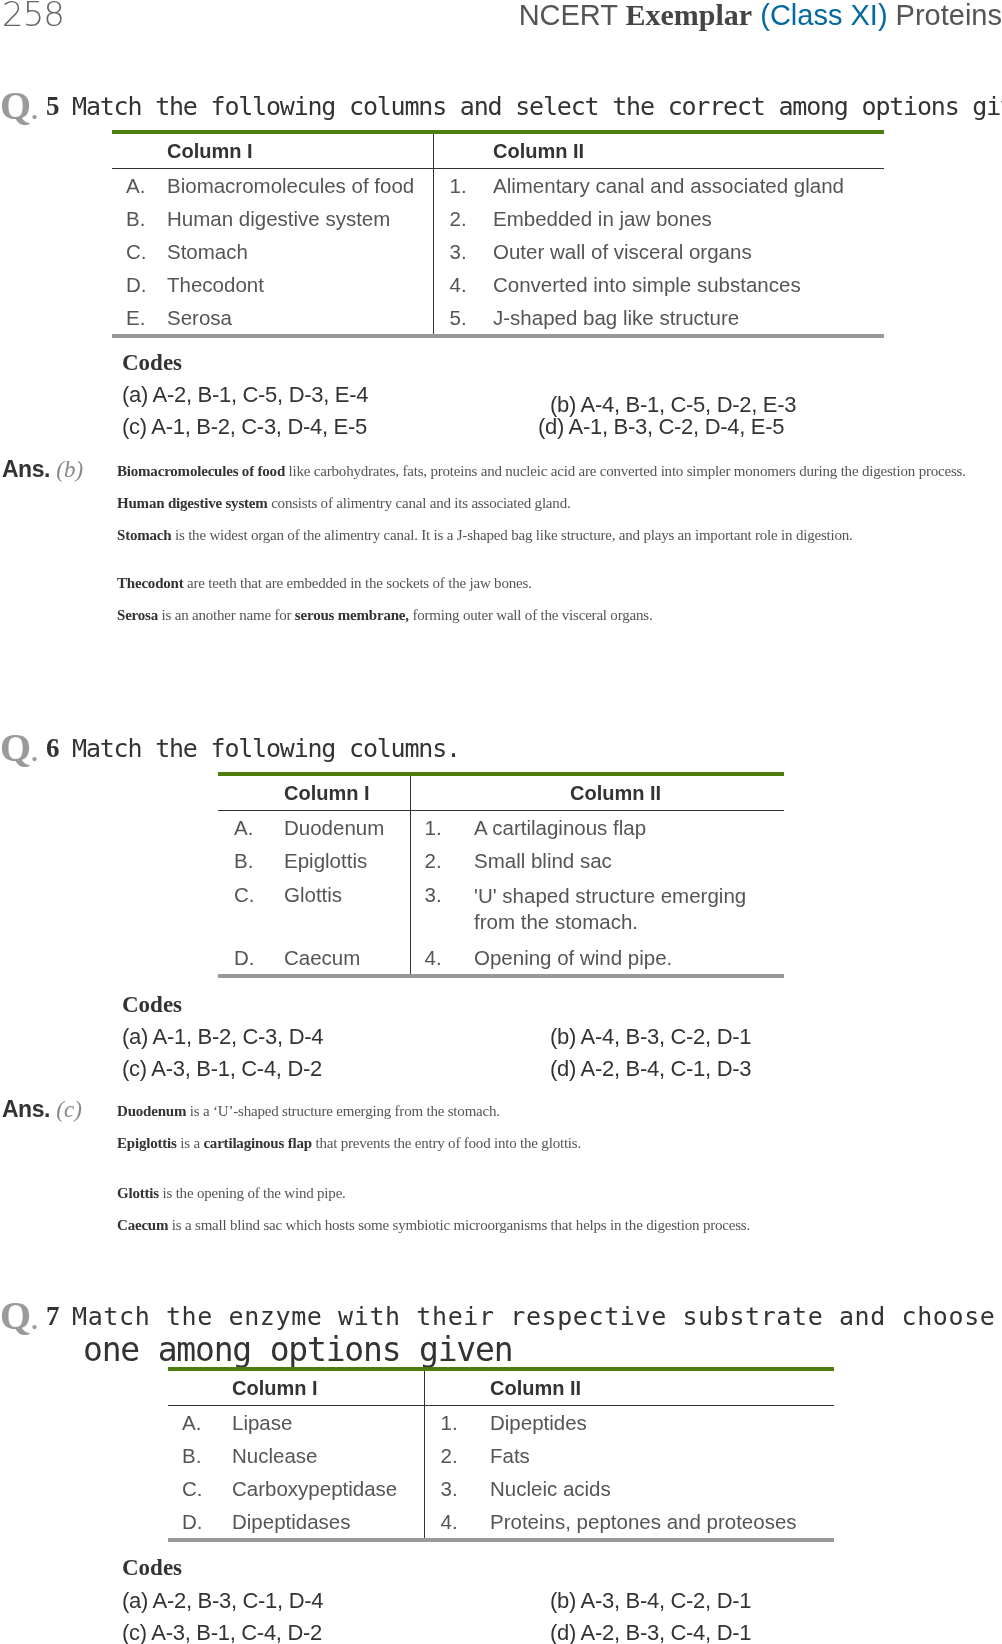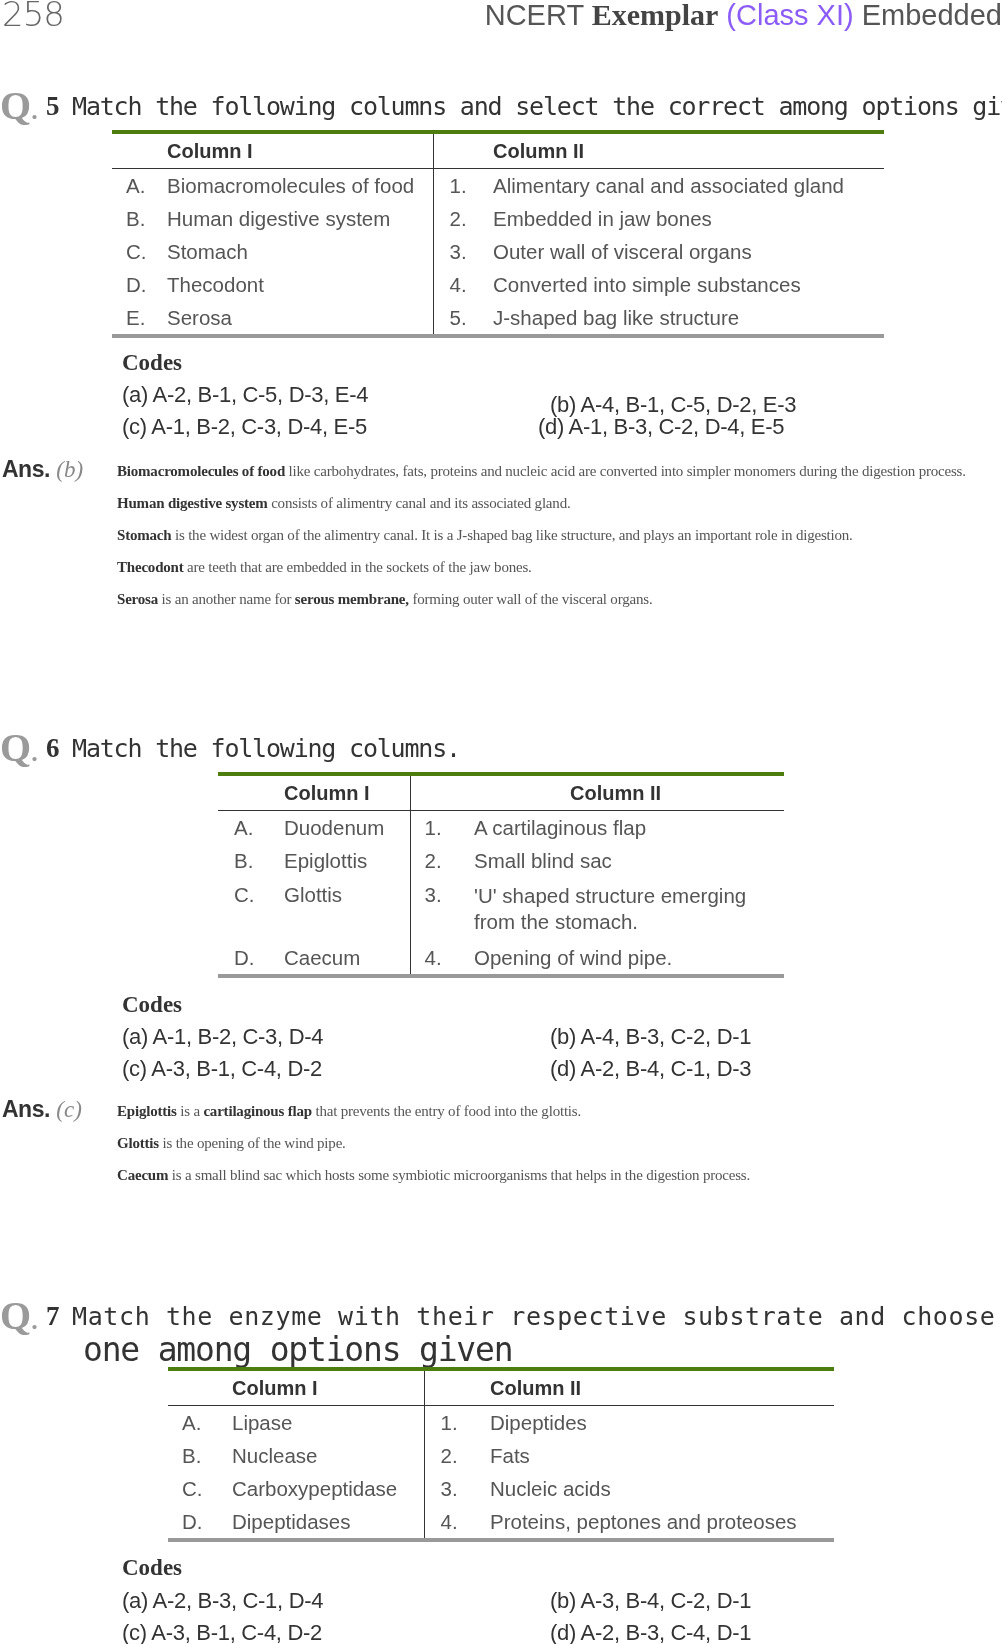--- a/index.html
+++ b/index.html
@@ -1,21 +1,21 @@
 <!DOCTYPE html>
 <html><head>
 <meta charset="utf-8">
 <style>
   html, body { margin: 0; padding: 0; background: #ffffff; }
   body { width: 1002px; height: 1644px; position: relative; overflow: hidden; color: #3a3a3a; font-family: "Liberation Sans", sans-serif; }
   .abs { position: absolute; }
   .page-num { left: 2px; top: -6px; font-family: "DejaVu Sans", sans-serif; font-size: 34px; font-weight: 200; color: #666; letter-spacing: -1px; }
   .running-head { right: 0px; top: -2px; font-family: "Liberation Sans Narrow", "Liberation Sans", sans-serif; font-size: 29px; color: #555; white-space: nowrap; }
   .running-head .bold { font-family: "Liberation Serif", serif; font-weight: bold; color: #444; font-size: 30px; }
-  .running-head .light { color: #8b5cf6; }
+  .running-head .light { color: #0369a1; }
   .qrow { left: 0; white-space: nowrap; }
   .qmark { font-family: "Liberation Serif", serif; font-weight: bold; font-size: 40px; color: #9a9a9a; display: inline-block; vertical-align: -4px; }
   .qmark .dot { font-size: 26px; }
   .qnum { font-family: "Liberation Serif", serif; font-weight: bold; font-size: 27px; color: #333; margin-left: 4px; margin-right: 8px; }
   .qtext { font-family: "DejaVu Sans Mono", monospace; font-size: 25px; color: #333; letter-spacing: -1.2px; }
   .qtext2 { font-family: "DejaVu Sans Mono", monospace; font-size: 33px; color: #333; letter-spacing: -1.2px; }
   table.mtable { position: absolute; border-collapse: collapse; font-family: "Liberation Sans", sans-serif; font-size: 20.5px; color: #555; }
   table.mtable td, table.mtable th { padding: 0; height: 33px; vertical-align: middle; white-space: nowrap; }
   table.mtable th { font-weight: bold; color: #333; text-align: left; font-size: 20px; height: 34px; }
   table.mtable thead tr { border-top: 4px solid #4d7c0f; border-bottom: 1.5px solid #333; }
@@ -29,21 +29,21 @@
   .ans-para b { color: #333; }
 </style>
 </head>
 <body>
 
 <div class="abs page-num">258</div>
 <div class="abs running-head">
   <span>NCERT</span>
   <span class="bold">Exemplar</span>
   <span class="light">(Class XI)</span>
-  <span>Embedded</span>
+  <span>Proteins</span>
 </div>
 
 <div class="abs qrow" style="top:82px;">
   <span class="qmark"><span>Q</span><span class="dot">.</span></span>
   <span class="qnum">5</span>
   <span class="qtext">Match the following columns and select the correct among options given</span>
 </div>
 
 <table class="mtable" style="left:112px; top:130px; width:772px;">
   <colgroup>
@@ -100,21 +100,21 @@
 <div class="abs code-opt" style="left:122px; top:414px;">(c) A-1, B-2, C-3, D-4, E-5</div>
 <div class="abs code-opt" style="left:538px; top:414px;">(d) A-1, B-3, C-2, D-4, E-5</div>
 
 <div class="abs" style="left:2px; top:456px; white-space:nowrap;">
   <span class="ans-label">Ans.</span>
   <span class="ans-key">(b)</span>
 </div>
 <div class="abs" style="left:117px; top:458px; width:885px;">
   <div class="ans-para" style="margin-bottom:6px"><b>Biomacromolecules of food</b><span> like carbohydrates, fats, proteins and nucleic acid are converted into simpler monomers during the digestion process.</span></div>
   <div class="ans-para" style="margin-bottom:6px"><b>Human digestive system</b><span> consists of alimentry canal and its associated gland.</span></div>
-  <div class="ans-para" style="margin-bottom:6px"><b>Stomach</b><span> is the widest organ of the alimentry canal. It is a J-shaped bag like structure, and plays an important role in digestion.</span></div>
+  <div class="ans-para" style="margin-bottom:22px"><b>Stomach</b><span> is the widest organ of the alimentry canal. It is a J-shaped bag like structure, and plays an important role in digestion.</span></div>
   <div class="ans-para" style="margin-bottom:6px"><b>Thecodont</b><span> are teeth that are embedded in the sockets of the jaw bones.</span></div>
   <div class="ans-para"><b>Serosa</b><span> is an another name for </span><b>serous membrane,</b><span> forming outer wall of the visceral organs.</span></div>
 </div>
 
 <div class="abs qrow" style="top:724px;">
   <span class="qmark"><span>Q</span><span class="dot">.</span></span>
   <span class="qnum">6</span>
   <span class="qtext">Match the following columns.</span>
 </div>
 
@@ -165,21 +165,22 @@
 <div class="abs code-opt" style="left:122px; top:1024px;">(a) A-1, B-2, C-3, D-4</div>
 <div class="abs code-opt" style="left:550px; top:1024px;">(b) A-4, B-3, C-2, D-1</div>
 <div class="abs code-opt" style="left:122px; top:1056px;">(c) A-3, B-1, C-4, D-2</div>
 <div class="abs code-opt" style="left:550px; top:1056px;">(d) A-2, B-4, C-1, D-3</div>
 
 <div class="abs" style="left:2px; top:1096px; white-space:nowrap;">
   <span class="ans-label">Ans.</span>
   <span class="ans-key">(c)</span>
 </div>
 <div class="abs" style="left:117px; top:1098px; width:885px;">
-  <div class="ans-para" style="margin-bottom:6px"><b>Epiglottis</b><span> is a </span><b>cartilaginous flap</b><span> that prevents the entry of food into the glottis.</span></div>
+  <div class="ans-para" style="margin-bottom:6px"><b>Duodenum</b><span> is a ‘U’-shaped structure emerging from the stomach.</span></div>
+  <div class="ans-para" style="margin-bottom:24px"><b>Epiglottis</b><span> is a </span><b>cartilaginous flap</b><span> that prevents the entry of food into the glottis.</span></div>
   <div class="ans-para" style="margin-bottom:6px"><b>Glottis</b><span> is the opening of the wind pipe.</span></div>
   <div class="ans-para"><b>Caecum</b><span> is a small blind sac which hosts some symbiotic microorganisms that helps in the digestion process.</span></div>
 </div>
 
 <div class="abs qrow" style="top:1292px;">
   <span class="qmark"><span>Q</span><span class="dot">.</span></span>
   <span class="qnum">7</span>
   <span class="qtext" style="letter-spacing:0.6px">Match the enzyme with their respective substrate and choose the right</span>
 </div>
 <div class="abs qtext2" style="left:83px; top:1330px; white-space:nowrap;">one among options given</div>

